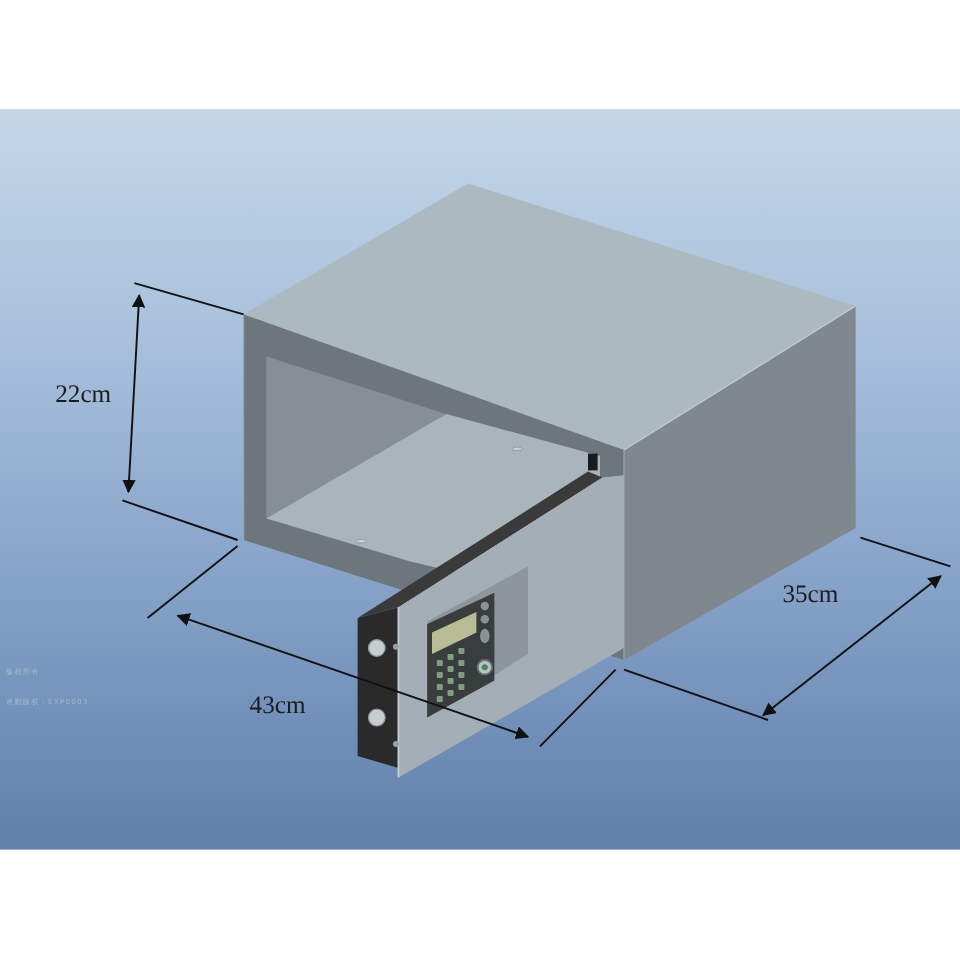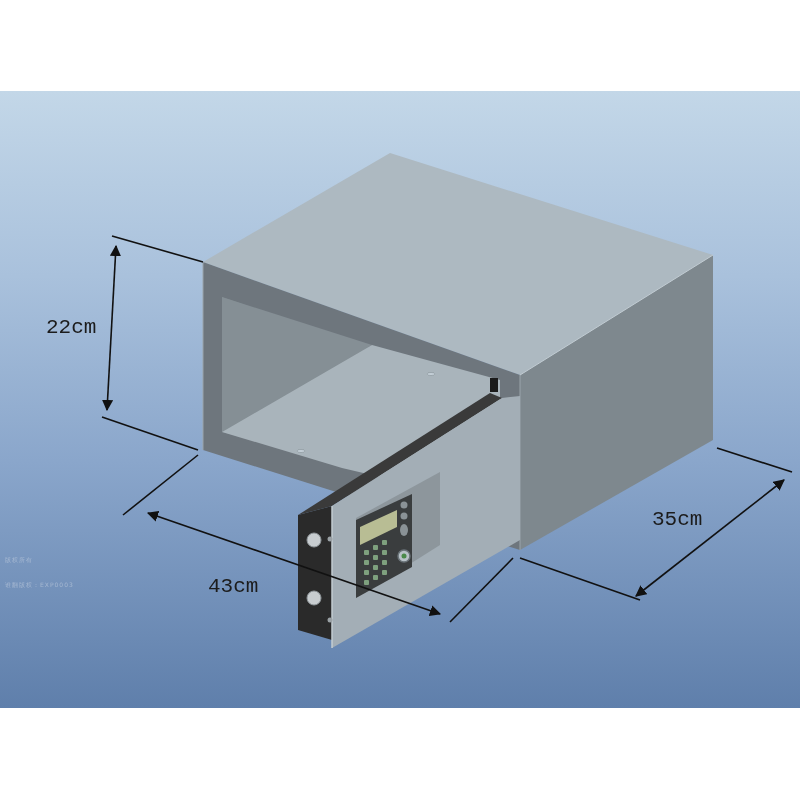--- a/index.html
+++ b/index.html
@@ -1,20 +1,20 @@
 <!DOCTYPE html>
 <html><head>
 <meta charset="utf-8">
 <style>
   html, body { margin:0; padding:0; background:#ffffff; }
   body { width:800px; height:800px; position:relative; overflow:hidden; font-family:"DejaVu Sans", sans-serif; }
   .stage { position:absolute; left:0; top:91px; width:800px; height:617px;
     background: linear-gradient(to bottom, #c3d7e8 0%, #a9c1dc 30%, #8aa6cb 60%, #5f7fab 100%); }
   svg.drawing { position:absolute; left:0; top:0; width:800px; height:800px; }
-  .dim-label { position:absolute; font-size:21px; color:#1c1c1c; font-family:Liberation Mono, monospace; }
+  .dim-label { position:absolute; font-size:21px; color:#1c1c1c; font-family:Liberation Serif, serif; }
   .watermark { position:absolute; font-size:6px; color:#b8c6da; opacity:0.7; letter-spacing:1px; }
 </style>
 </head>
 <body>
 
 <div class="stage"></div>
 
 <svg class="drawing" viewBox="0 0 800 800">
   <defs>
     <marker id="arr" viewBox="0 0 10 10" refX="9" refY="5" markerWidth="7" markerHeight="7" orient="auto-start-reverse">
@@ -100,16 +100,16 @@
     <line x1="148" y1="513" x2="440" y2="614" marker-start="url(#arr)" marker-end="url(#arr)"></line>
 
     <line x1="520" y1="558" x2="640" y2="600"></line>
     <line x1="717" y1="448" x2="792" y2="472"></line>
     <line x1="636" y1="596" x2="784" y2="480" marker-start="url(#arr)" marker-end="url(#arr)"></line>
   </g>
 </svg>
 
 <div class="dim-label" style="left:46px; top:316px;">22cm</div>
 <div class="dim-label" style="left:208px; top:575px;">43cm</div>
-<div class="dim-label" style="left:652px; top:508px;">35cm</div>
+<div class="dim-label" style="left:652px; top:483px;">35cm</div>
 
 <div class="watermark" style="left:5px; top:556px;">版权所有</div>
 <div class="watermark" style="left:5px; top:581px;">谁翻版权：EXP0003</div>
 
 </body></html>

